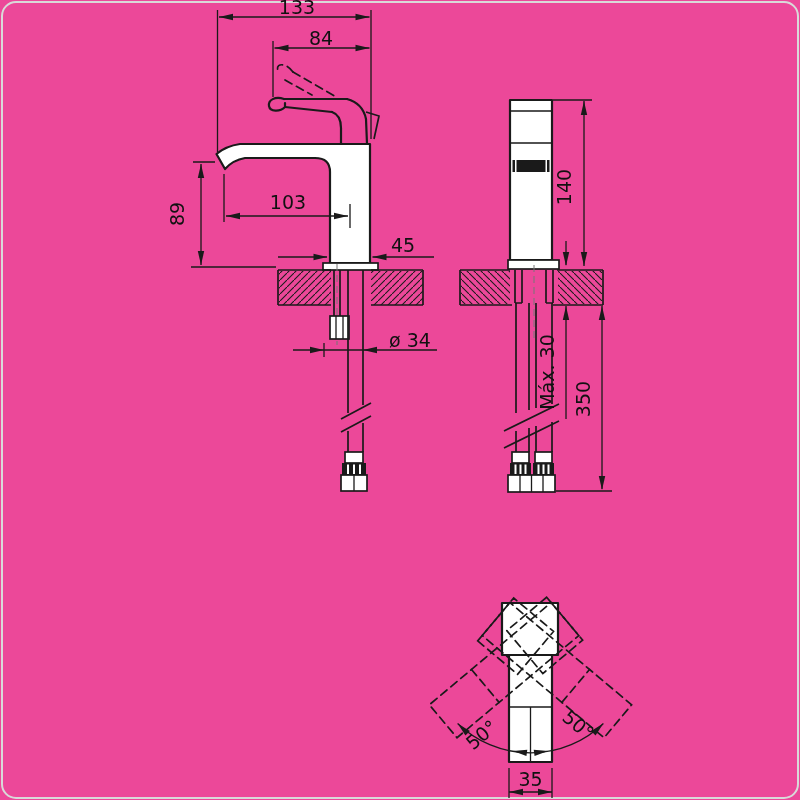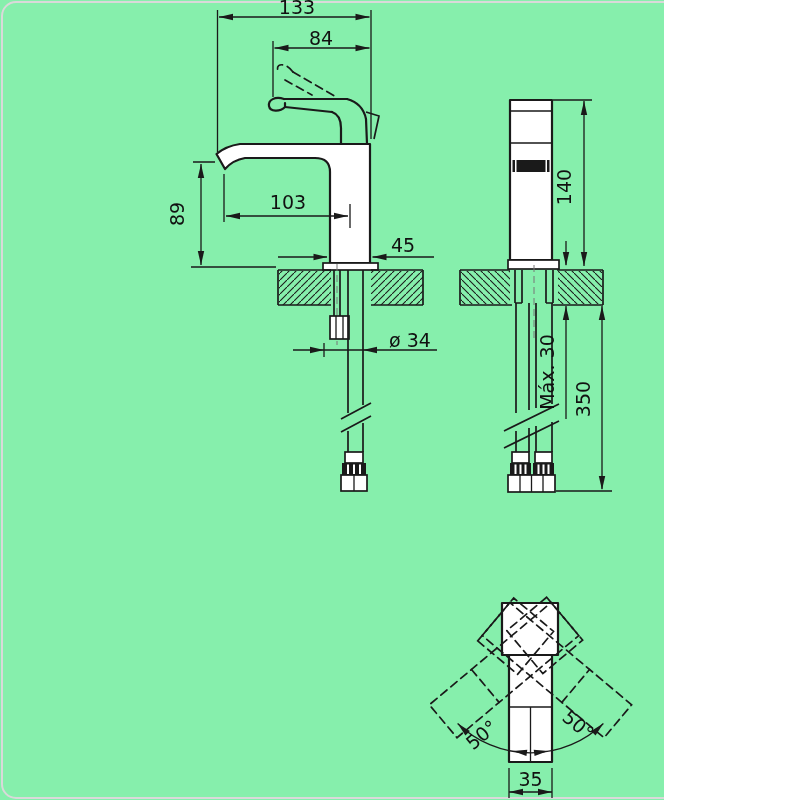--- a/index.html
+++ b/index.html
@@ -1,16 +1,16 @@
 <!DOCTYPE html>
 <html><head>
 <meta charset="utf-8">
 <style>
   html,body{margin:0;padding:0;background:#fff;}
-  .frame{position:relative;width:664px;height:800px;background:#86efac;overflow:hidden;}
+  .frame{position:relative;width:800px;height:800px;background:#ec4899;overflow:hidden;}
   svg{position:absolute;left:0;top:0;}
   .s2{stroke:#1a1a1a;stroke-width:2.2;fill:none;stroke-linecap:round;stroke-linejoin:round;}
   .s1{stroke:#1a1a1a;stroke-width:1.7;fill:none;stroke-linecap:butt;}
   .fw{fill:#ffffff;}
   .d{stroke:#1a1a1a;stroke-width:1.3;fill:none;}
   .ahf{fill:#1a1a1a;}
   .t{font-family:"DejaVu Sans",sans-serif;font-size:19px;fill:#111111;}
   .dash{stroke:#1a1a1a;stroke-width:1.7;fill:none;stroke-dasharray:8 5;stroke-linecap:round;}
   .cl{stroke:#777777;stroke-width:1;stroke-dasharray:7 4;fill:none;}
   .blk{fill:#1a1a1a;}

